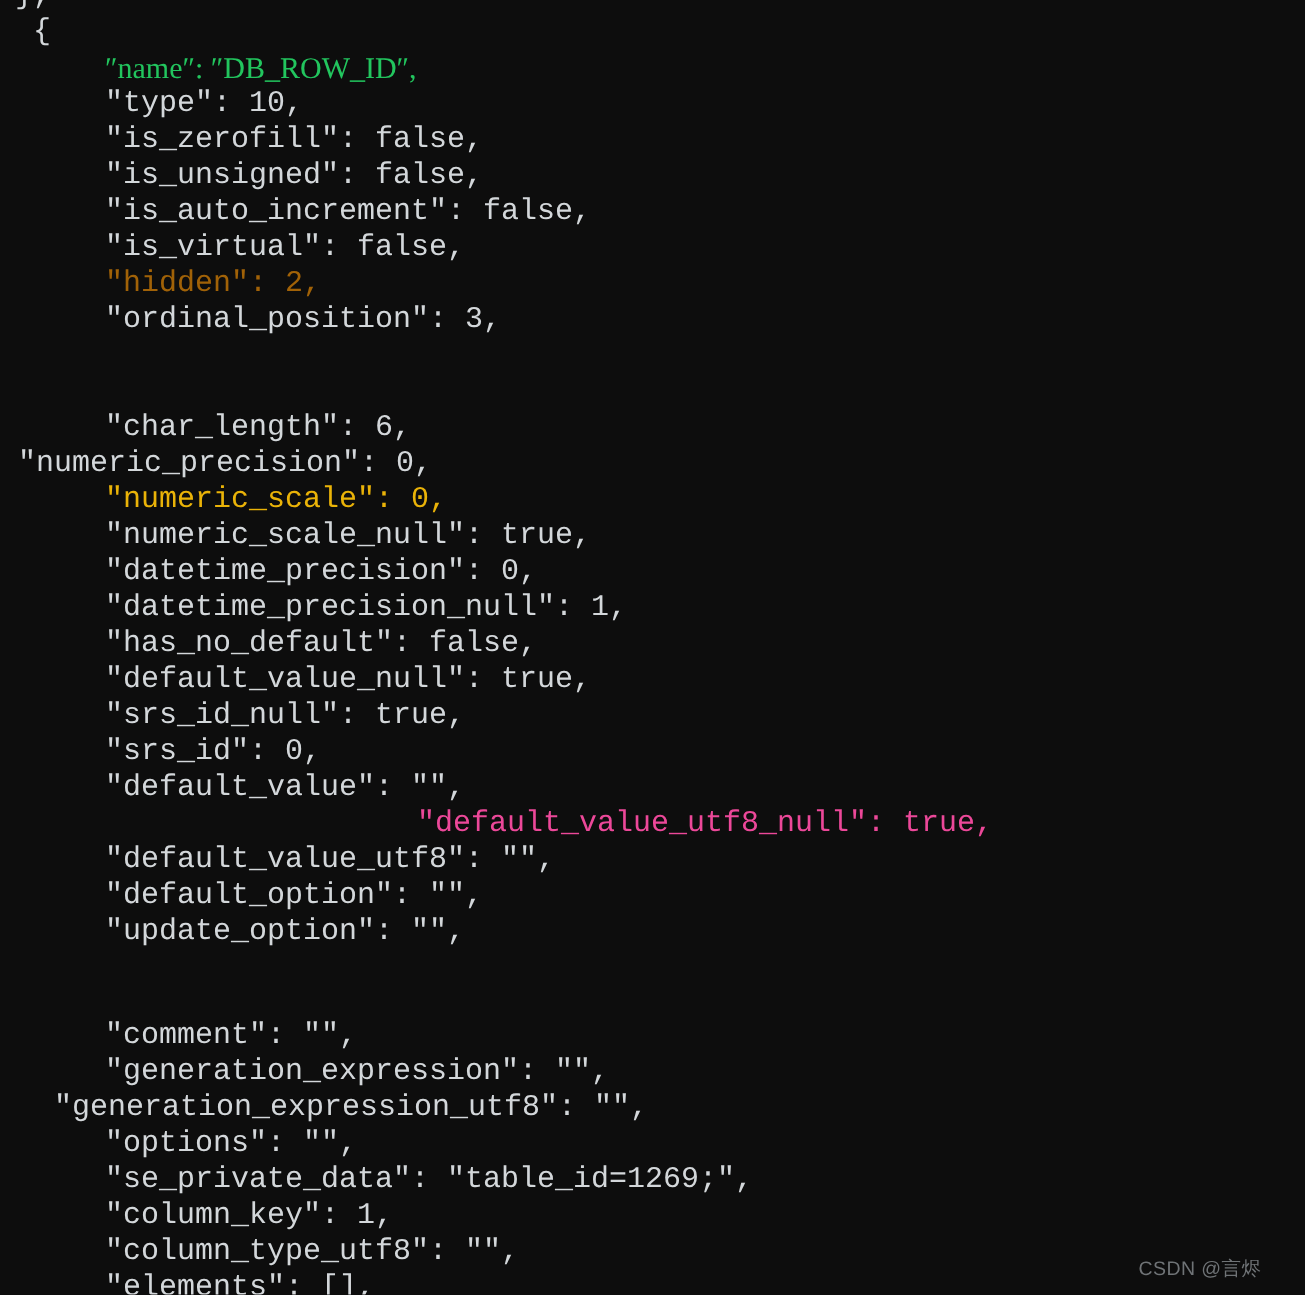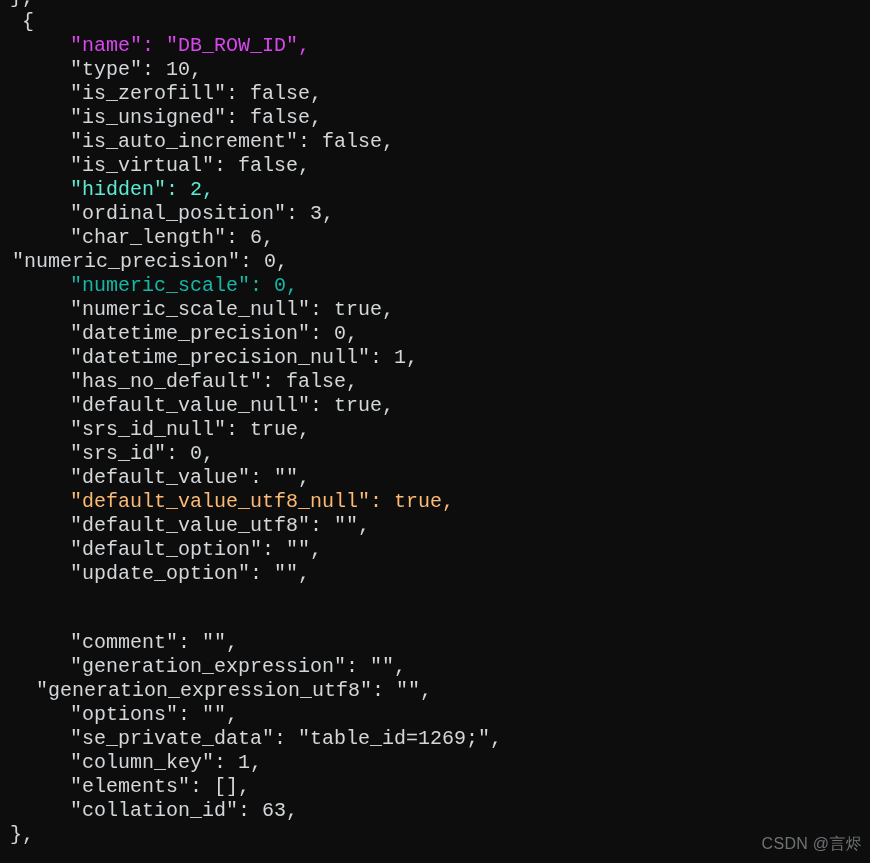--- a/index.html
+++ b/index.html
@@ -45,64 +45,65 @@
     -webkit-font-smoothing: antialiased;
   }
 
   
   .ind0 { padding-left: 10px; }
   .ind1 { padding-left: 22px; }
   .ind3 { padding-left: 70px; }
 
   #watermark {
     position: absolute;
-    right: 8px;
+    right: 29px;
     bottom: 8px;
     font-family: "Liberation Sans", sans-serif;
-    font-size: 16px;
+    font-size: 13px;
     color: #6f7376;
     letter-spacing: 0.3px;
     user-select: none;
     pointer-events: none;
   }
 </style>
 </head>
 <body style="background: rgb(13, 13, 13);">
 
 <div id="code-surface" style="background: rgb(13, 13, 13);">
   <div id="code-lines">
       <div class="code-line ind0" style="color: rgb(211, 215, 218);">},</div>
       <div class="code-line ind1" style="color: rgb(211, 215, 218);">{</div>
-      <div class="code-line ind3" style="color: #d946ef;">″name″: ″DB_ROW_ID″,</div>
+      <div class="code-line ind3" style="color: #22c55e; font-family: Liberation Serif, serif;">″name″: ″DB_ROW_ID″,</div>
       <div class="code-line ind3" style="color: rgb(211, 215, 218);">″type″: 10,</div>
       <div class="code-line ind3" style="color: rgb(211, 215, 218);">″is_zerofill″: false,</div>
       <div class="code-line ind3" style="color: rgb(211, 215, 218);">″is_unsigned″: false,</div>
       <div class="code-line ind3" style="color: rgb(211, 215, 218);">″is_auto_increment″: false,</div>
       <div class="code-line ind3" style="color: rgb(211, 215, 218);">″is_virtual″: false,</div>
-      <div class="code-line ind3" style="color: #5eead4;">″hidden″: 2,</div>
+      <div class="code-line ind3" style="color: #a16207;">″hidden″: 2,</div>
       <div class="code-line ind3" style="color: rgb(211, 215, 218);">″ordinal_position″: 3,</div>
-      <div class="code-line ind3" style="color: rgb(211, 215, 218);">″char_length″: 6,</div>
+      <div class="code-line ind3" style="color: rgb(211, 215, 218); margin-top: 48px;">″char_length″: 6,</div>
       <div class="code-line ind3" style="color: rgb(211, 215, 218); padding-left: 12px;">″numeric_precision″: 0,</div>
-      <div class="code-line ind3" style="color: #14b8a6;">″numeric_scale″: 0,</div>
+      <div class="code-line ind3" style="color: #eab308;">″numeric_scale″: 0,</div>
       <div class="code-line ind3" style="color: rgb(211, 215, 218);">″numeric_scale_null″: true,</div>
       <div class="code-line ind3" style="color: rgb(211, 215, 218);">″datetime_precision″: 0,</div>
       <div class="code-line ind3" style="color: rgb(211, 215, 218);">″datetime_precision_null″: 1,</div>
       <div class="code-line ind3" style="color: rgb(211, 215, 218);">″has_no_default″: false,</div>
       <div class="code-line ind3" style="color: rgb(211, 215, 218);">″default_value_null″: true,</div>
       <div class="code-line ind3" style="color: rgb(211, 215, 218);">″srs_id_null″: true,</div>
       <div class="code-line ind3" style="color: rgb(211, 215, 218);">″srs_id″: 0,</div>
       <div class="code-line ind3" style="color: rgb(211, 215, 218);">″default_value″: ″″,</div>
-      <div class="code-line ind3" style="color: #fdba74;">″default_value_utf8_null″: true,</div>
+      <div class="code-line ind3" style="color: #ec4899; text-align: center;">″default_value_utf8_null″: true,</div>
       <div class="code-line ind3" style="color: rgb(211, 215, 218);">″default_value_utf8″: ″″,</div>
       <div class="code-line ind3" style="color: rgb(211, 215, 218);">″default_option″: ″″,</div>
       <div class="code-line ind3" style="color: rgb(211, 215, 218);">″update_option″: ″″,</div>
       <div class="code-line ind3" style="color: rgb(211, 215, 218); margin-top: 45px;">″comment″: ″″,</div>
       <div class="code-line ind3" style="color: rgb(211, 215, 218);">″generation_expression″: ″″,</div>
       <div class="code-line ind3" style="color: rgb(211, 215, 218); padding-left: 36px;">″generation_expression_utf8″: ″″,</div>
       <div class="code-line ind3" style="color: rgb(211, 215, 218);">″options″: ″″,</div>
       <div class="code-line ind3" style="color: rgb(211, 215, 218);">″se_private_data″: ″table_id=1269;″,</div>
       <div class="code-line ind3" style="color: rgb(211, 215, 218);">″column_key″: 1,</div>
+      <div class="code-line ind3" style="color: rgb(211, 215, 218);">″column_type_utf8″: ″″,</div>
       <div class="code-line ind3" style="color: rgb(211, 215, 218);">″elements″: [],</div>
       <div class="code-line ind3" style="color: rgb(211, 215, 218);">″collation_id″: 63,</div>
       <div class="code-line ind0" style="color: rgb(211, 215, 218);">},</div>
     </div>
   <div id="watermark">CSDN @言烬</div>
 </div>
 
 </body></html>

